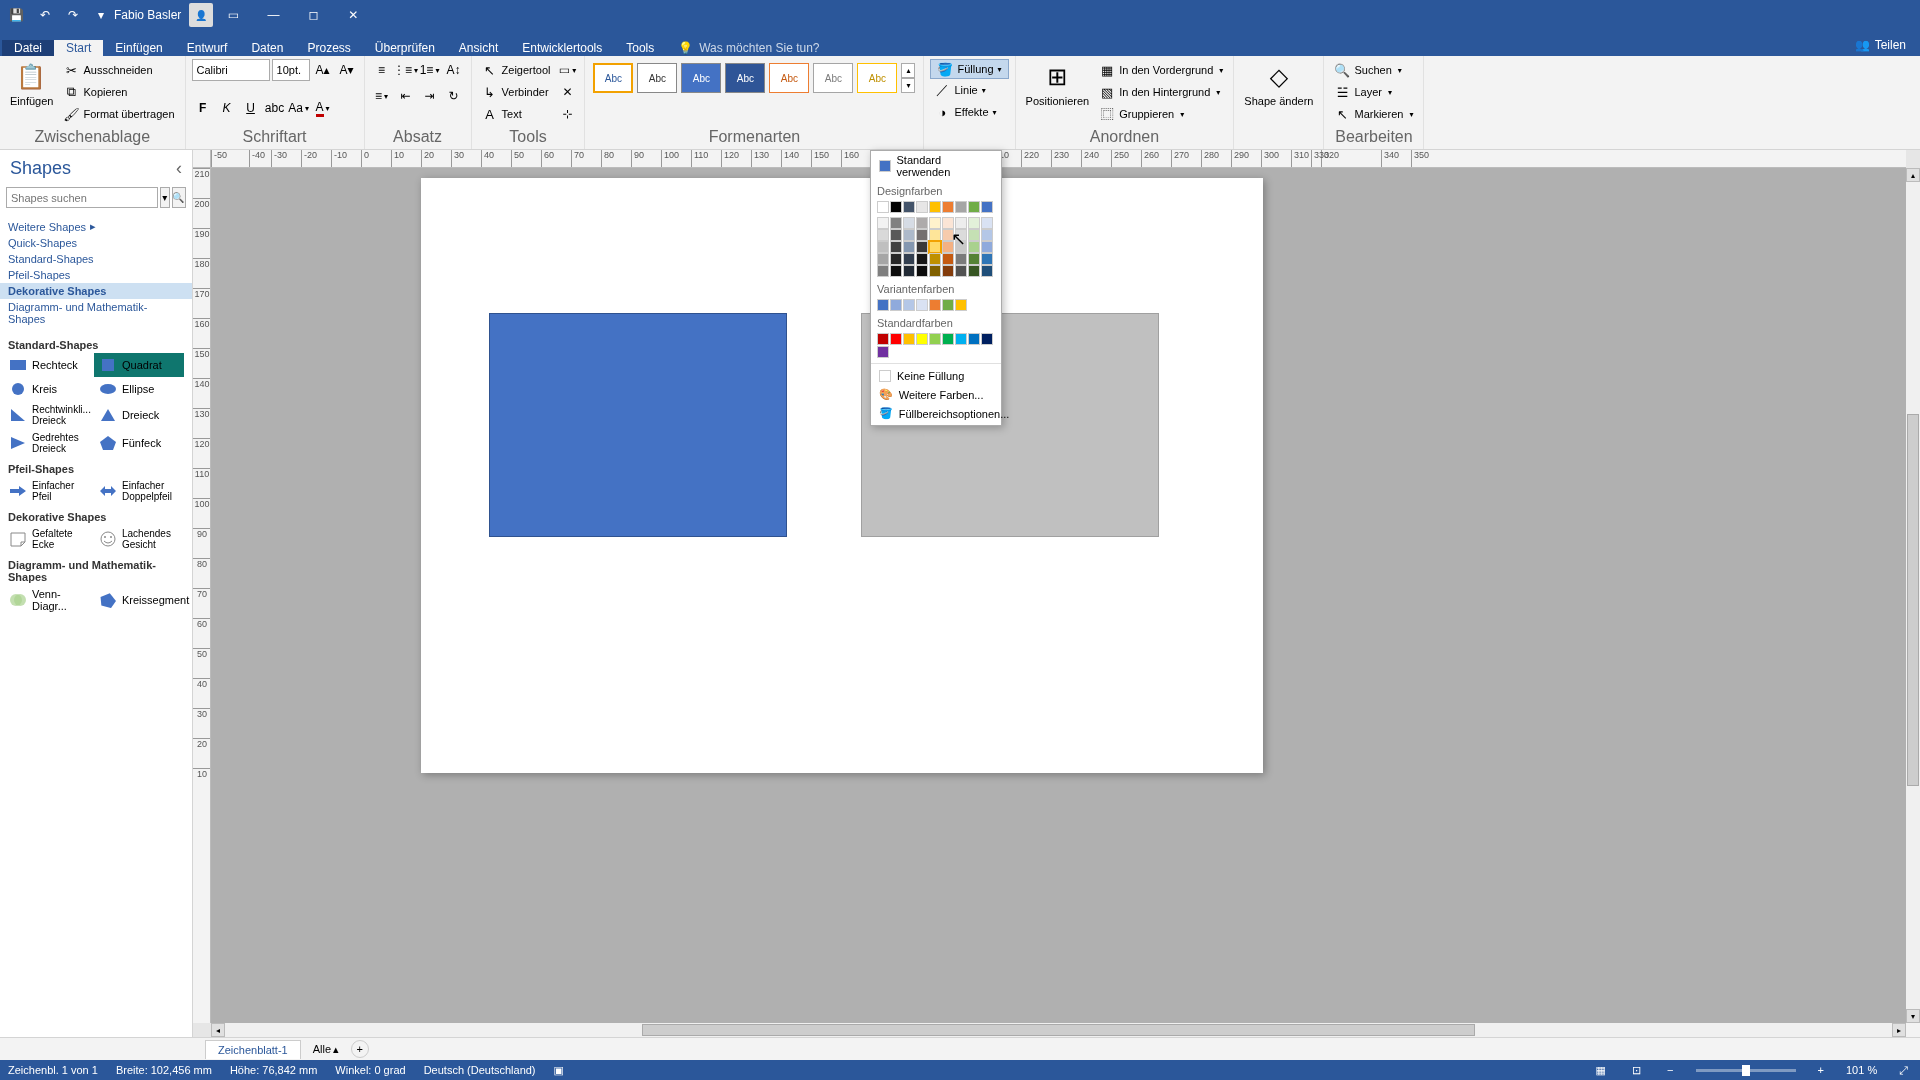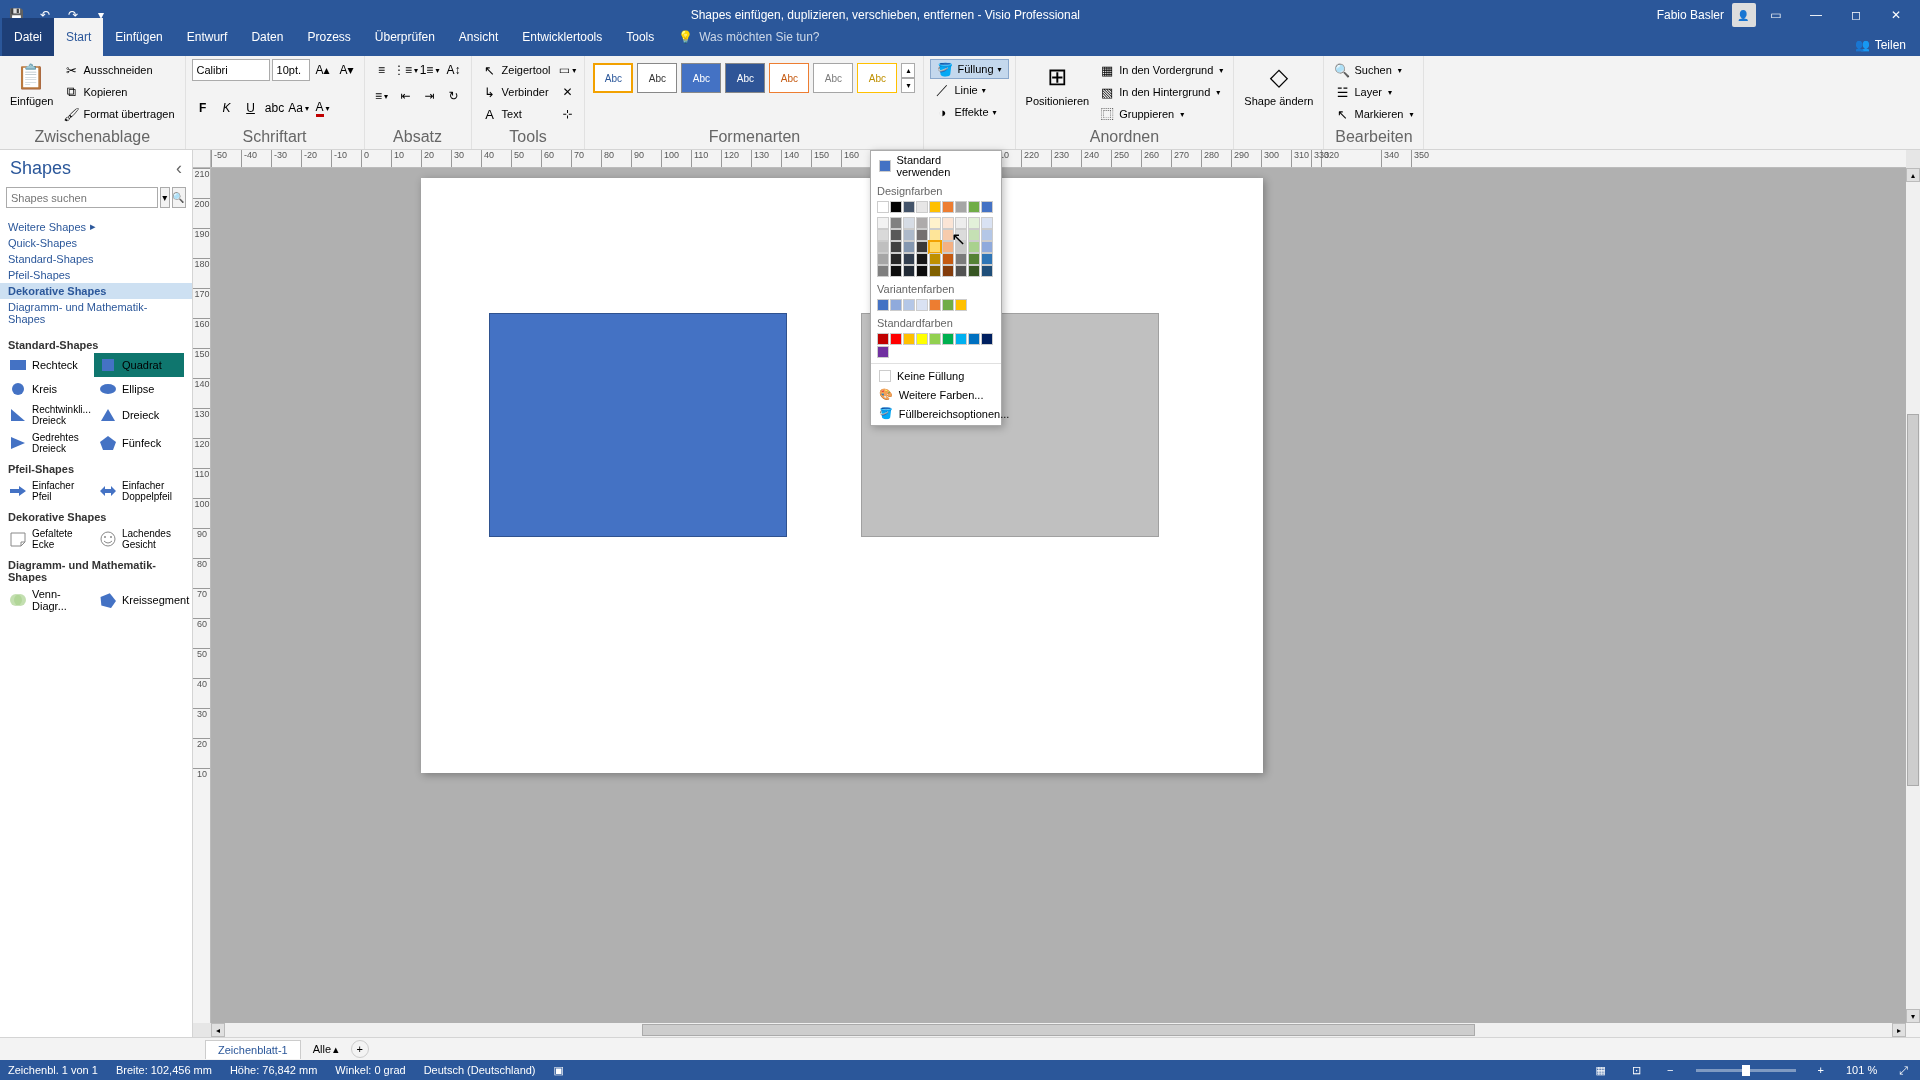--- a/index.html
+++ b/index.html
@@ -9,21 +9,21 @@
 .titlebar { background: #2b579a; height: 30px; display: flex; align-items: center; color: #fff; padding: 0 4px; }
 .titlebar .qat { display: flex; align-items: center; gap: 2px; }
 .titlebar .qat-btn { width: 26px; height: 24px; display: flex; align-items: center; justify-content: center; color: #fff; cursor: pointer; }
 .titlebar .title { flex: 1; text-align: center; font-size: 12px; }
 .titlebar .user { display: flex; align-items: center; gap: 8px; font-size: 12px; }
 .titlebar .avatar { width: 24px; height: 24px; background: #ddd; border-radius: 2px; display: flex; align-items: center; justify-content: center; color: #333; font-size: 10px; }
 .titlebar .winbtn { width: 40px; height: 30px; display: flex; align-items: center; justify-content: center; cursor: pointer; }
 
 
 .menubar { background: #2b579a; height: 26px; display: flex; align-items: flex-end; color: #fff; padding: 0 2px; }
-.menubar .tab { padding: 4px 12px; font-size: 12px; cursor: pointer; height: 38px; display: flex; align-items: center; }
+.menubar .tab { padding: 4px 12px; font-size: 12px; cursor: pointer; height: 16px; display: flex; align-items: center; }
 .menubar .tab.file { background: #1e3f77; }
 .menubar .tab.active { background: #f3f3f3; color: #2b579a; }
 .menubar .tell { display: flex; align-items: center; gap: 6px; color: #cdd8e8; }
 .menubar .spacer { flex: 1; }
 .menubar .share { display: flex; align-items: center; gap: 4px; padding: 4px 12px; cursor: pointer; }
 
 
 .ribbon { background: #f3f3f3; border-bottom: 1px solid #d4d4d4; height: 94px; display: flex; }
 .ribbon .group { border-right: 1px solid #e1e1e1; padding: 3px 6px 0; display: flex; flex-direction: column; justify-content: space-between; }
 .ribbon .group-label { text-align: center; font-size: 16px; color: #666; padding: 2px 0 3px; }
@@ -113,21 +113,20 @@
 </head>
 <body>
 
 <div class="titlebar">
   <div class="qat">
     <div class="qat-btn">💾</div>
     <div class="qat-btn">↶</div>
     <div class="qat-btn">↷</div>
     <div class="qat-btn">▾</div>
   </div>
-  <div class="title">Shapes einfügen, duplizieren, verschieben, entfernen  -  Visio Professional</div>
   <div class="user">
     <span>Fabio Basler</span>
     <div class="avatar">👤</div>
   </div>
   <div class="winbtn">▭</div>
   <div class="winbtn">―</div>
   <div class="winbtn">◻</div>
   <div class="winbtn close">✕</div>
 </div>
 
@@ -501,21 +500,21 @@
           </div>
           <span>Kreissegment</span>
         </div>
     </div>
   </div>
 
   <div class="canvas-area">
     <div class="ruler-corner"></div>
     <div class="ruler-h" id="ruler-h">
         <div class="tick" style="left: 0px;">-50</div>
-        <div class="tick" style="left: 30px;">-40</div>
+        <div class="tick" style="left: 38px;">-40</div>
         <div class="tick" style="left: 60px;">-30</div>
         <div class="tick" style="left: 90px;">-20</div>
         <div class="tick" style="left: 120px;">-10</div>
         <div class="tick" style="left: 150px;">0</div>
         <div class="tick" style="left: 180px;">10</div>
         <div class="tick" style="left: 210px;">20</div>
         <div class="tick" style="left: 240px;">30</div>
         <div class="tick" style="left: 270px;">40</div>
         <div class="tick" style="left: 300px;">50</div>
         <div class="tick" style="left: 330px;">60</div>

